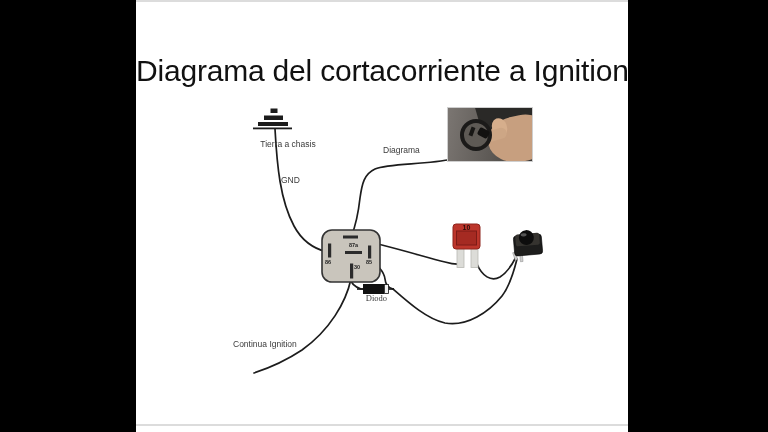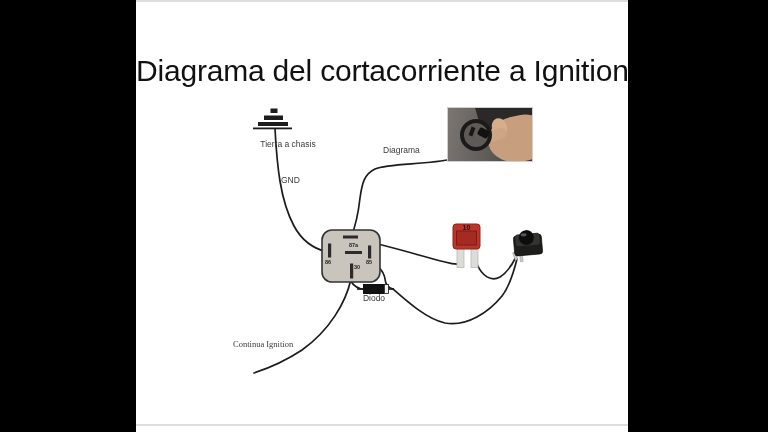--- a/index.html
+++ b/index.html
@@ -18,22 +18,22 @@
   .title{
     position:absolute;left:0;right:0;top:54px;text-align:center;
     font-size:30px;color:#111;letter-spacing:-0.2px;white-space:nowrap;
   }
   .lbl{
     position:absolute;font-size:8.5px;color:#3b3b3b;white-space:nowrap;
   }
   .lbl-tierra{left:115px;top:91px;width:74px;text-align:center;margin-top:48px;}
   .lbl-gnd{left:145px;top:129px;margin-top:46px;}
   .lbl-ignition{left:247px;top:145px;}
-  .lbl-continua{left:97px;top:339px;font-family:Liberation Serif, serif;}
-  .lbl-diodo{left:225px;top:293px;width:26px;text-align:center;}
+  .lbl-continua{left:97px;top:339px;}
+  .lbl-diodo{left:225px;top:293px;width:26px;text-align:right;font-family:Liberation Serif, serif;}
   .pin-lbl{
     position:absolute;font-size:5.5px;font-weight:bold;color:#1f1f1f;
     text-align:center;white-space:nowrap;
   }
   .pin-87a{left:209px;top:242px;width:17px;}
   .pin-86{left:186px;top:259px;width:12px;}
   .pin-85{left:227px;top:259px;width:12px;}
   .pin-30{left:215px;top:264px;width:12px;}
   .fuse-lbl{
     position:absolute;left:322px;top:224px;width:17px;text-align:center;

